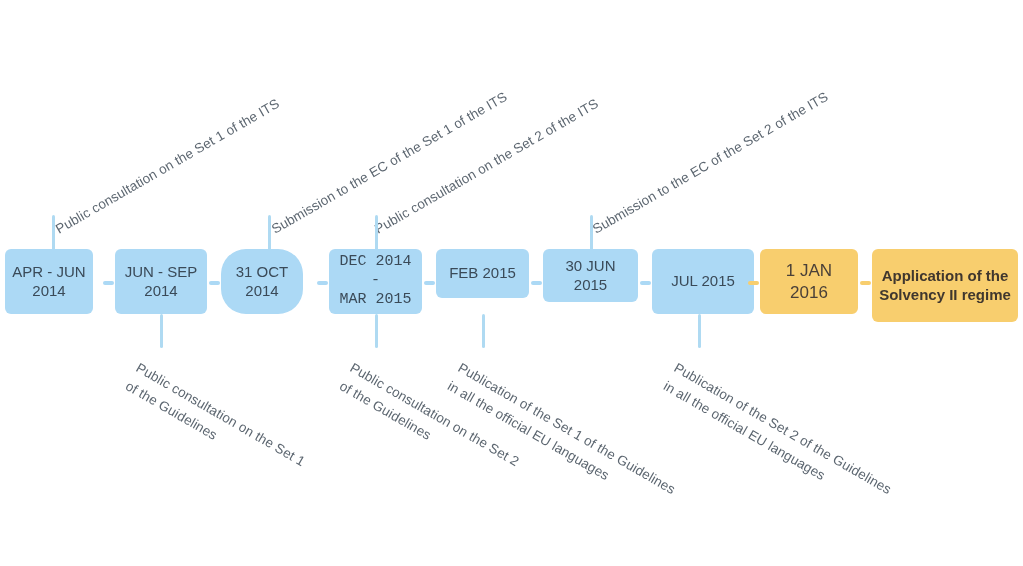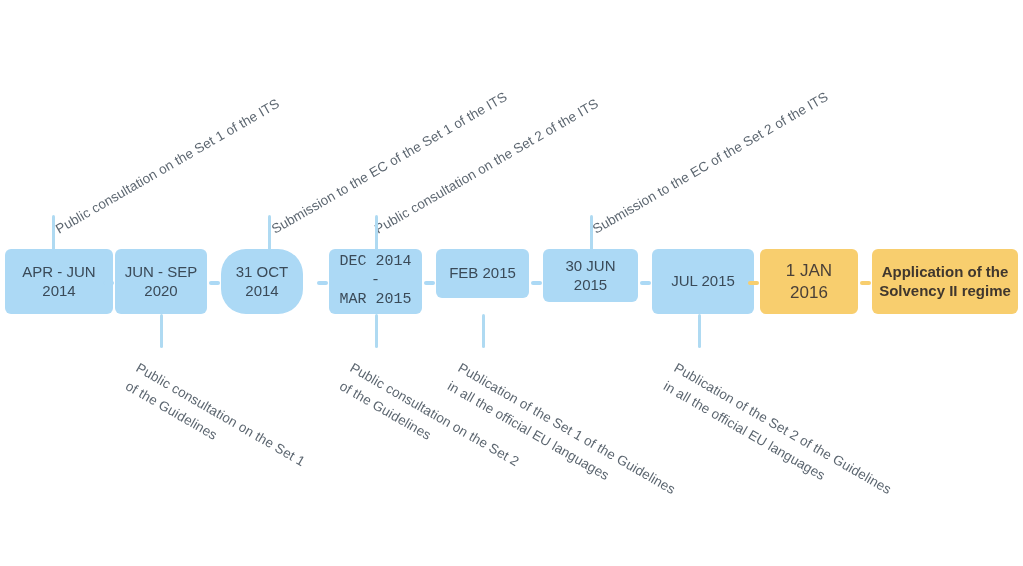--- a/index.html
+++ b/index.html
@@ -95,30 +95,30 @@
 
   <div class="cap top" style="left:371px; top:222px;">Public consultation on the Set 2 of the ITS</div>
 
   <div class="cap top" style="left:589px; top:222px;">Submission to the EC of the Set 2 of the ITS</div>
 
   <div class="stem" style="left:52px;  top:215px; height:35px;"></div>
   <div class="stem" style="left:268px; top:215px; height:35px;"></div>
   <div class="stem" style="left:375px; top:215px; height:35px;"></div>
   <div class="stem" style="left:590px; top:215px; height:35px;"></div>
 
-  <div class="tl-box blue" style="left:5px; top:249px; width:108px; height:65px;">
+  <div class="tl-box blue" style="left:5px; top:249px; width:88px; height:65px;">
     <span class="boxtext">APR - JUN
 2014</span>
   </div>
 
   <div class="tl-link blue" style="left:103px; width:11px;"></div>
 
   <div class="tl-box blue" style="left:115px; top:249px; width:92px; height:65px;">
     <span class="boxtext">JUN - SEP
-2020</span>
+2014</span>
   </div>
 
   <div class="tl-link blue" style="left:209px; width:11px;"></div>
 
   <div class="tl-box blue" style="left:221px; top:249px; width:82px; height:65px;border-radius:25px;">
     <span class="boxtext">31 OCT
 2014</span>
   </div>
 
   <div class="tl-link blue" style="left:317px; width:11px;"></div>
@@ -148,21 +148,21 @@
   </div>
 
   <div class="tl-link orange" style="left:748px; width:11px;"></div>
 
   <div class="tl-box orange" style="left:760px; top:249px; width:98px; height:65px;">
     <span class="boxtext">1 JAN 2016</span>
   </div>
 
   <div class="tl-link orange" style="left:860px; width:11px;"></div>
 
-  <div class="tl-box orange strong" style="left:872px; top:249px; width:146px; height:65px;">
+  <div class="tl-box orange strong" style="left:872px; top:249px; width:146px; height:73px;">
     <span class="boxtext">Application of the
 Solvency II regime</span>
   </div>
 
   <div class="stem" style="left:160px; top:314px; height:34px;"></div>
   <div class="stem" style="left:375px; top:314px; height:34px;"></div>
   <div class="stem" style="left:482px; top:314px; height:34px;"></div>
   <div class="stem" style="left:698px; top:314px; height:34px;"></div>
 
   <div class="cap bottom" style="left:152px; top:341px;">

